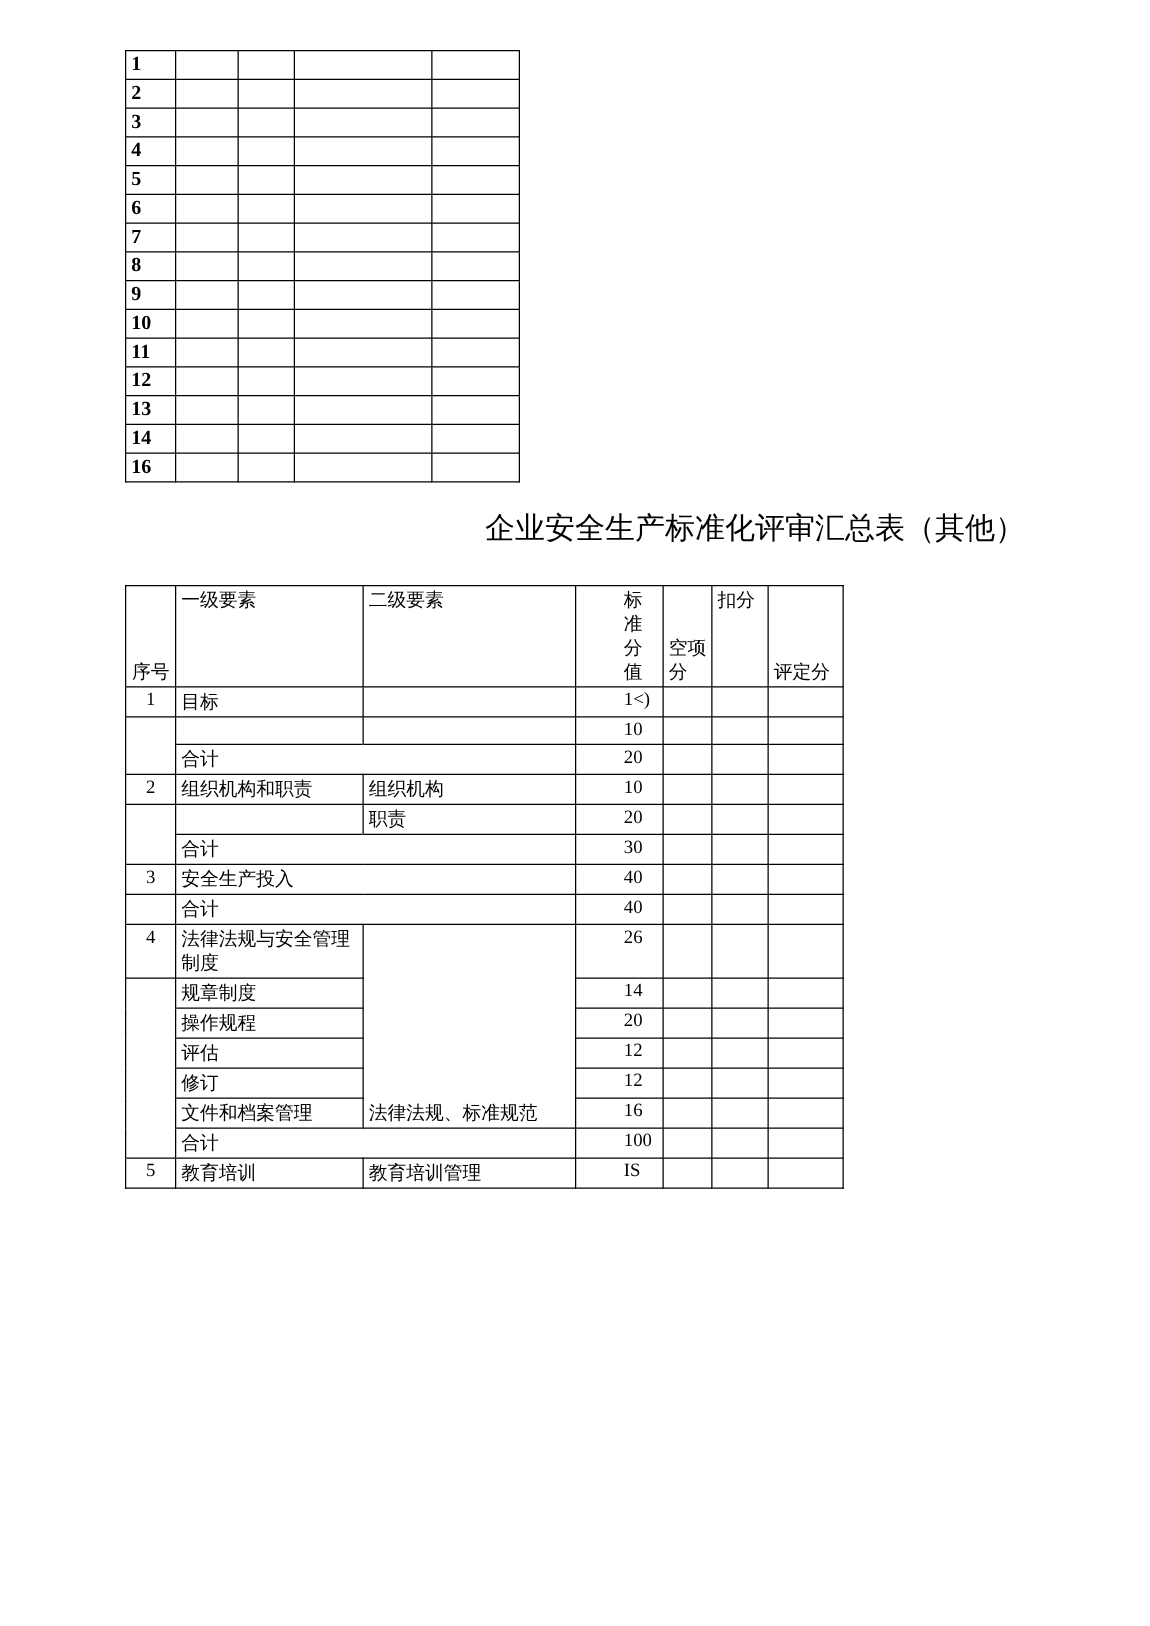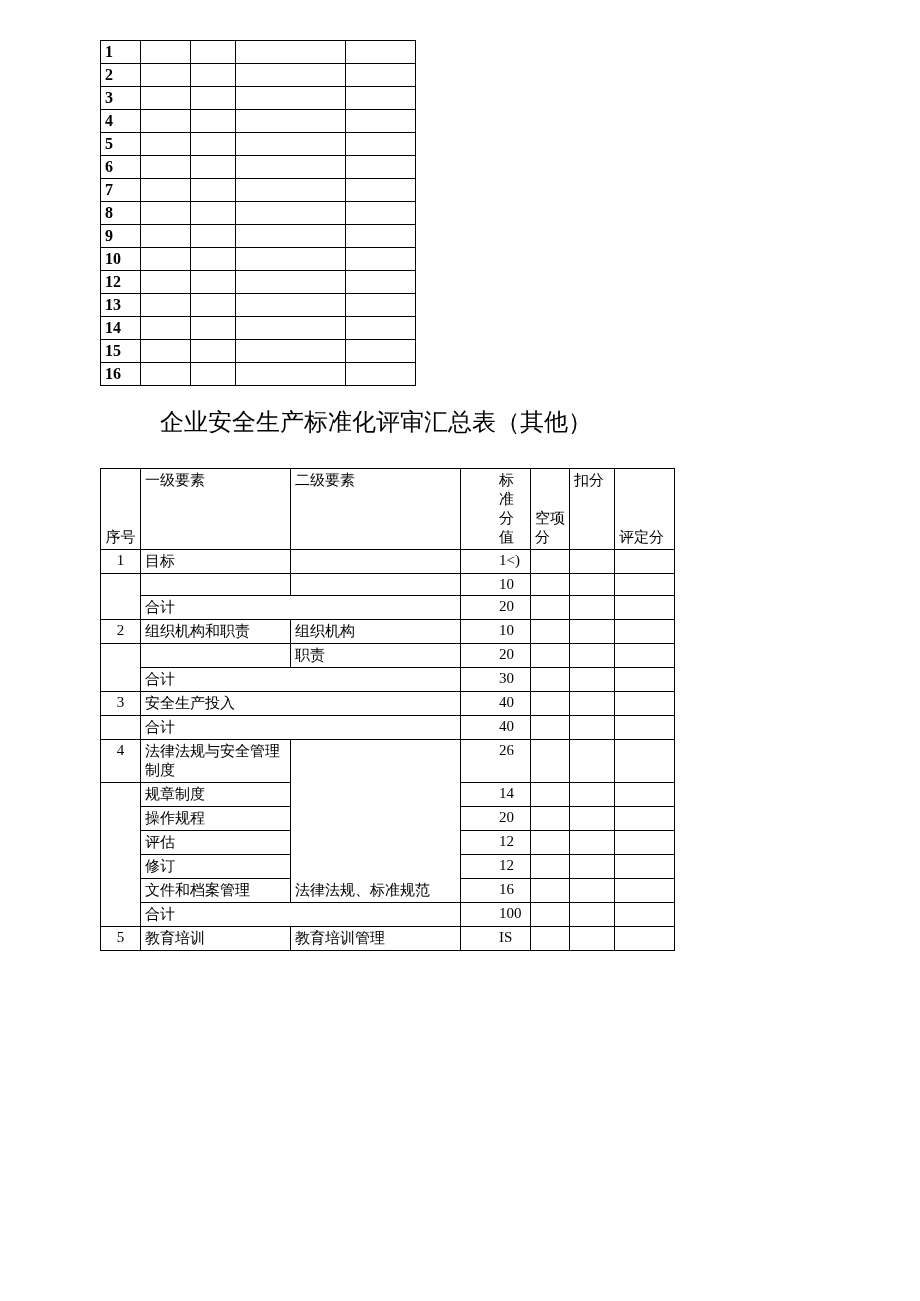--- a/index.html
+++ b/index.html
@@ -22,21 +22,21 @@
     }
     .table1 {
       margin-bottom: 12px;
     }
     .table1 td:nth-child(1) { width: 40px; font-weight: bold; }
     .table1 td:nth-child(2) { width: 50px; }
     .table1 td:nth-child(3) { width: 45px; }
     .table1 td:nth-child(4) { width: 110px; }
     .table1 td:nth-child(5) { width: 70px; }
     .title {
-      text-align: left;
+      text-align: right;
       font-size: 24px;
       margin: 20px 0 30px 0;
       padding-left: 60px;
     }
     .table2 td { font-size: 15px; }
     .table2 .col-seq { width: 40px; text-align: center; }
     .table2 .col-l1 { width: 150px; }
     .table2 .col-l2 { width: 170px; }
     .table2 .col-std { width: 70px; padding-left: 38px; }
     .table2 .col-empty { width: 39px; }
@@ -113,42 +113,42 @@
         <td></td>
       </tr>
       <tr>
         <td>10</td>
         <td></td>
         <td></td>
         <td></td>
         <td></td>
       </tr>
       <tr>
+        <td>11</td>
+        <td></td>
+        <td></td>
+        <td></td>
+        <td></td>
+      </tr>
+      <tr>
         <td>12</td>
         <td></td>
         <td></td>
         <td></td>
         <td></td>
       </tr>
       <tr>
         <td>13</td>
         <td></td>
         <td></td>
         <td></td>
         <td></td>
       </tr>
       <tr>
         <td>14</td>
-        <td></td>
-        <td></td>
-        <td></td>
-        <td></td>
-      </tr>
-      <tr>
-        <td>15</td>
         <td></td>
         <td></td>
         <td></td>
         <td></td>
       </tr>
       <tr>
         <td>16</td>
         <td></td>
         <td></td>
         <td></td>

